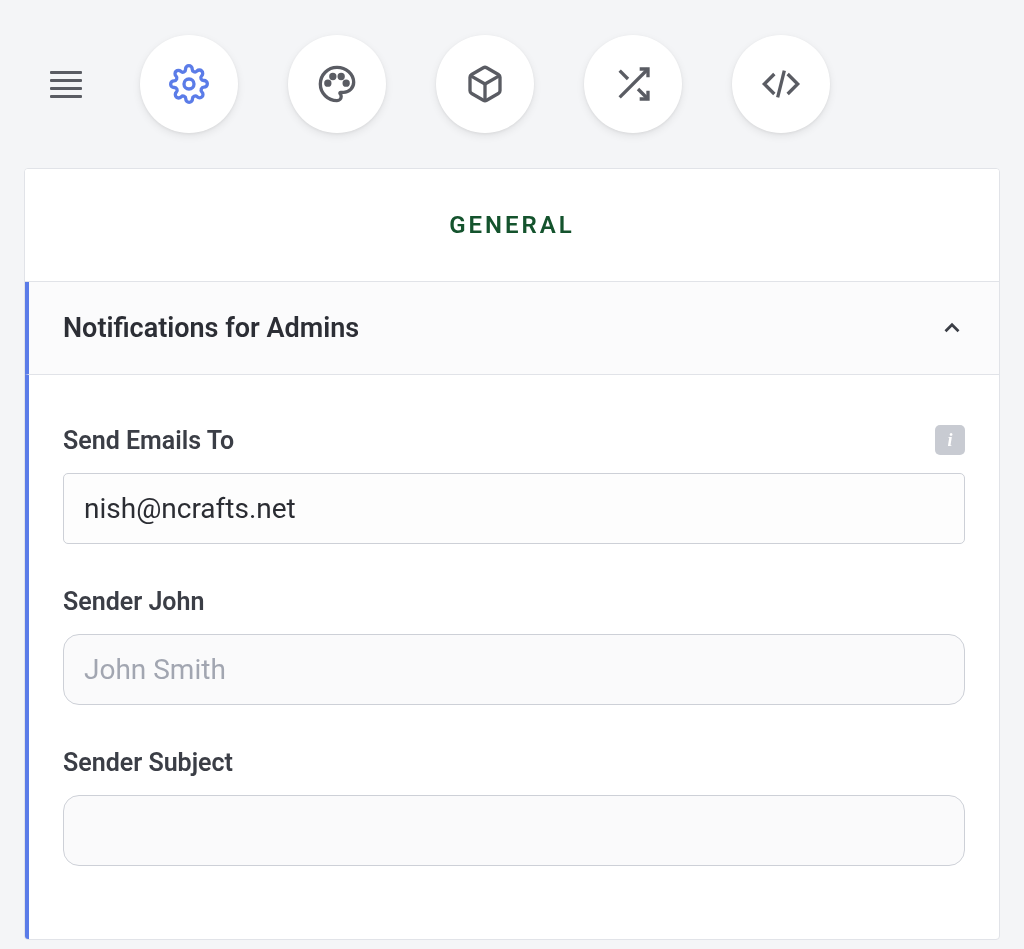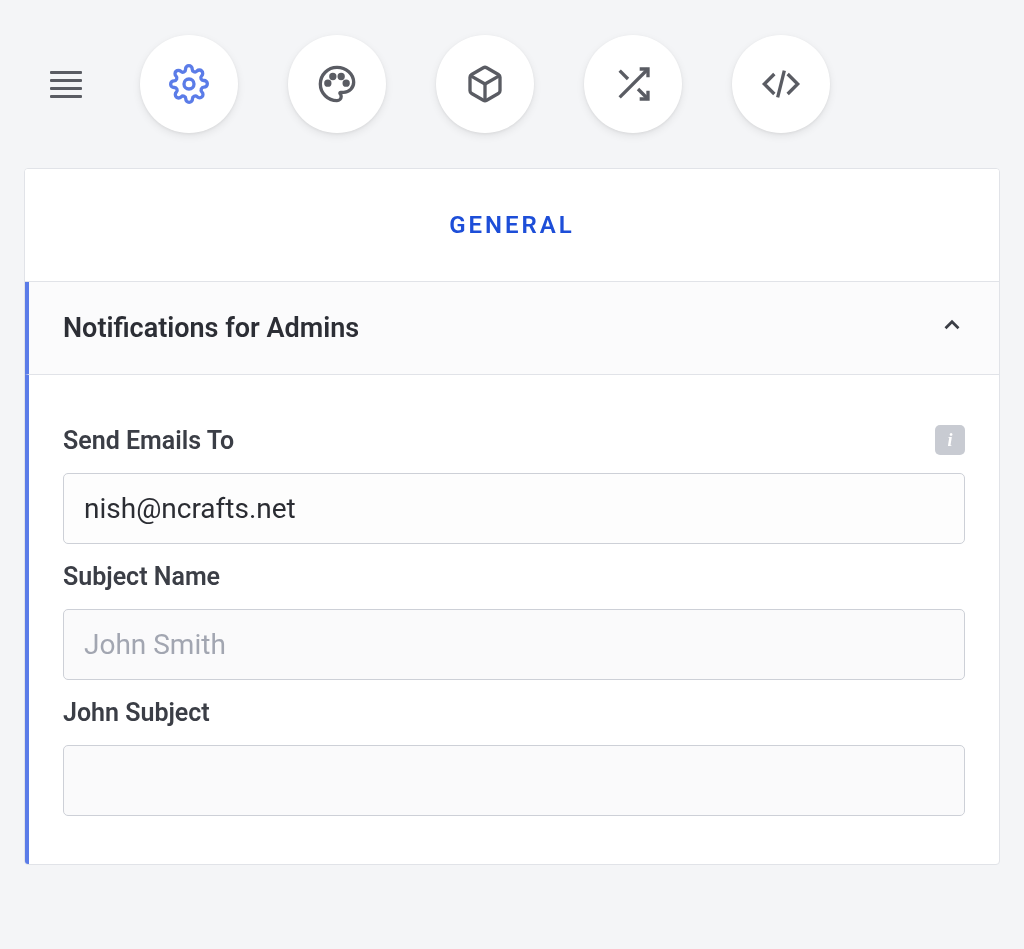--- a/index.html
+++ b/index.html
@@ -80,41 +80,41 @@
       border-bottom: 1px solid #e1e3e8;
     }
     .tab {
       flex: 1;
       text-align: center;
       padding: 42px 10px;
       font-size: 24px;
       font-weight: 600;
       letter-spacing: 3px;
       text-transform: uppercase;
-      color: #1d4ed8;
+      color: #14532d;
       cursor: pointer;
       background: #ffffff;
       border-right: 1px solid #e1e3e8;
     }
     .tab:last-child {
       border-right: none;
     }
     .tab.active {
       color: #3b3e46;
       border-bottom: 1px solid transparent;
       position: relative;
     }
     .tab:not(.active) {
       background: #ffffff;
     }
     
     
     .accordion-header {
       display: flex;
-      align-items: flex-start;
+      align-items: center;
       justify-content: space-between;
       padding: 30px 34px;
       background: #fbfbfc;
       border-bottom: 1px solid #e1e3e8;
       border-left: 4px solid #5b7ce8;
       cursor: pointer;
     }
     .accordion-header h2 {
       font-size: 27px;
       font-weight: 600;
@@ -124,21 +124,21 @@
       width: 26px;
       height: 26px;
     }
     
     
     .form-content {
       padding: 50px 34px 30px 34px;
       border-left: 4px solid #5b7ce8;
     }
     .form-group {
-      margin-bottom: 18px;
+      margin-bottom: 43px;
     }
     .label-row {
       display: flex;
       align-items: center;
       justify-content: space-between;
       margin-bottom: 18px;
     }
     .field-label {
       font-size: 25px;
       font-weight: 600;
@@ -167,20 +167,21 @@
       border-radius: 5px;
       background: #fdfdfd;
       color: #2b2d33;
       font-family: inherit;
     }
     .text-input::placeholder {
       color: #a2a6b1;
     }
     .text-input.muted {
       background: #fafafb;
+      border-radius: 16px;
     }
   </style>
 </head>
 <body>
 
 <div class="toolbar">
   <div class="hamburger">
     <span></span>
       <span></span>
       <span></span>
@@ -245,26 +246,26 @@
     <div class="form-group">
       <div class="label-row">
         <label class="field-label">Send Emails To</label>
         <div class="info-badge">i</div>
       </div>
       <input type="text" class="text-input" value="nish@ncrafts.net" style="">
     </div>
 
     <div class="form-group">
       <div class="label-row">
-        <label class="field-label">Subject Name</label>
+        <label class="field-label">Sender John</label>
       </div>
       <input type="text" class="text-input muted" placeholder="John Smith" style="">
     </div>
 
     <div class="form-group">
       <div class="label-row">
-        <label class="field-label">John Subject</label>
+        <label class="field-label">Sender Subject</label>
       </div>
       <input type="text" class="text-input muted" placeholder="" style="">
     </div>
 
   </div>
 </div>
 
 </body></html>

